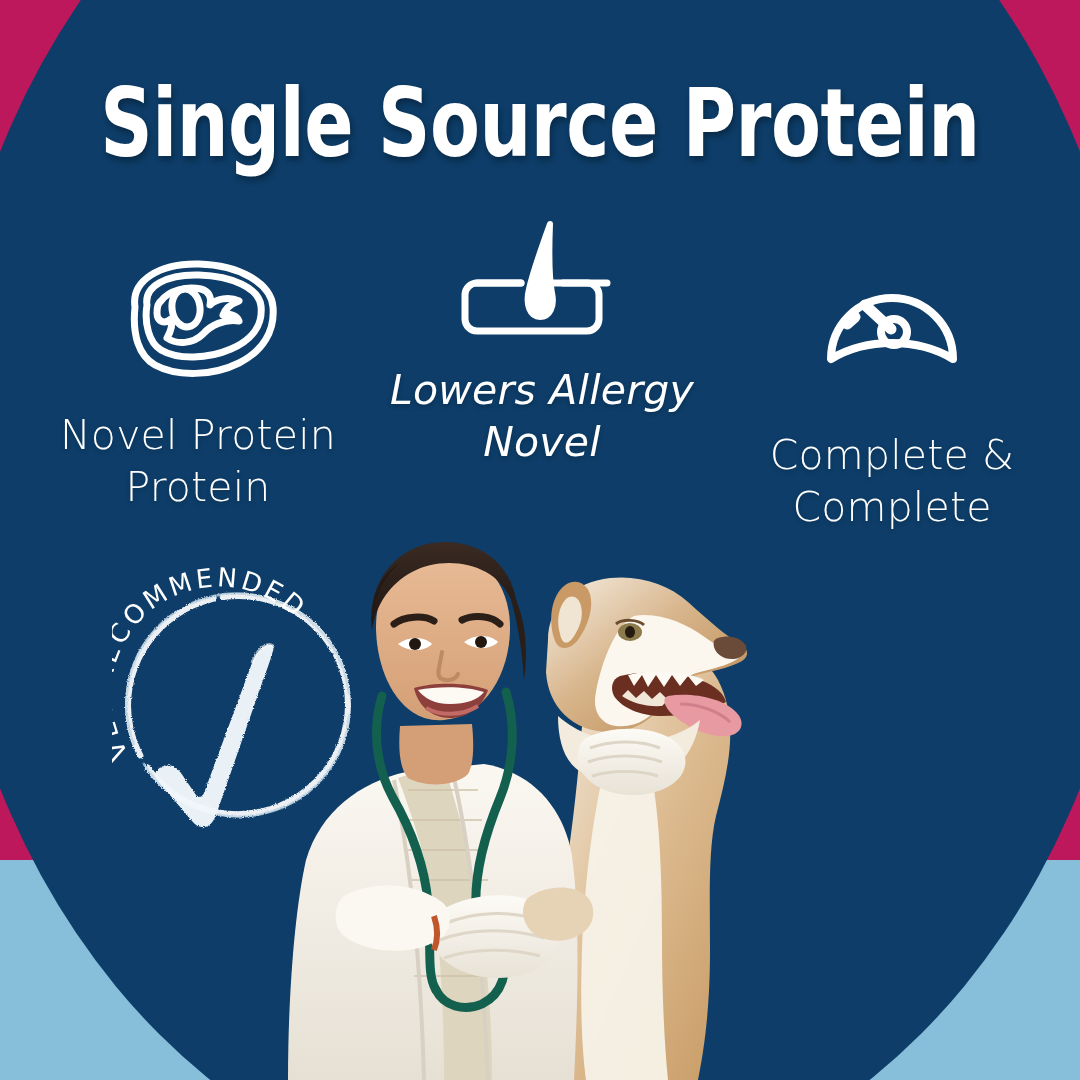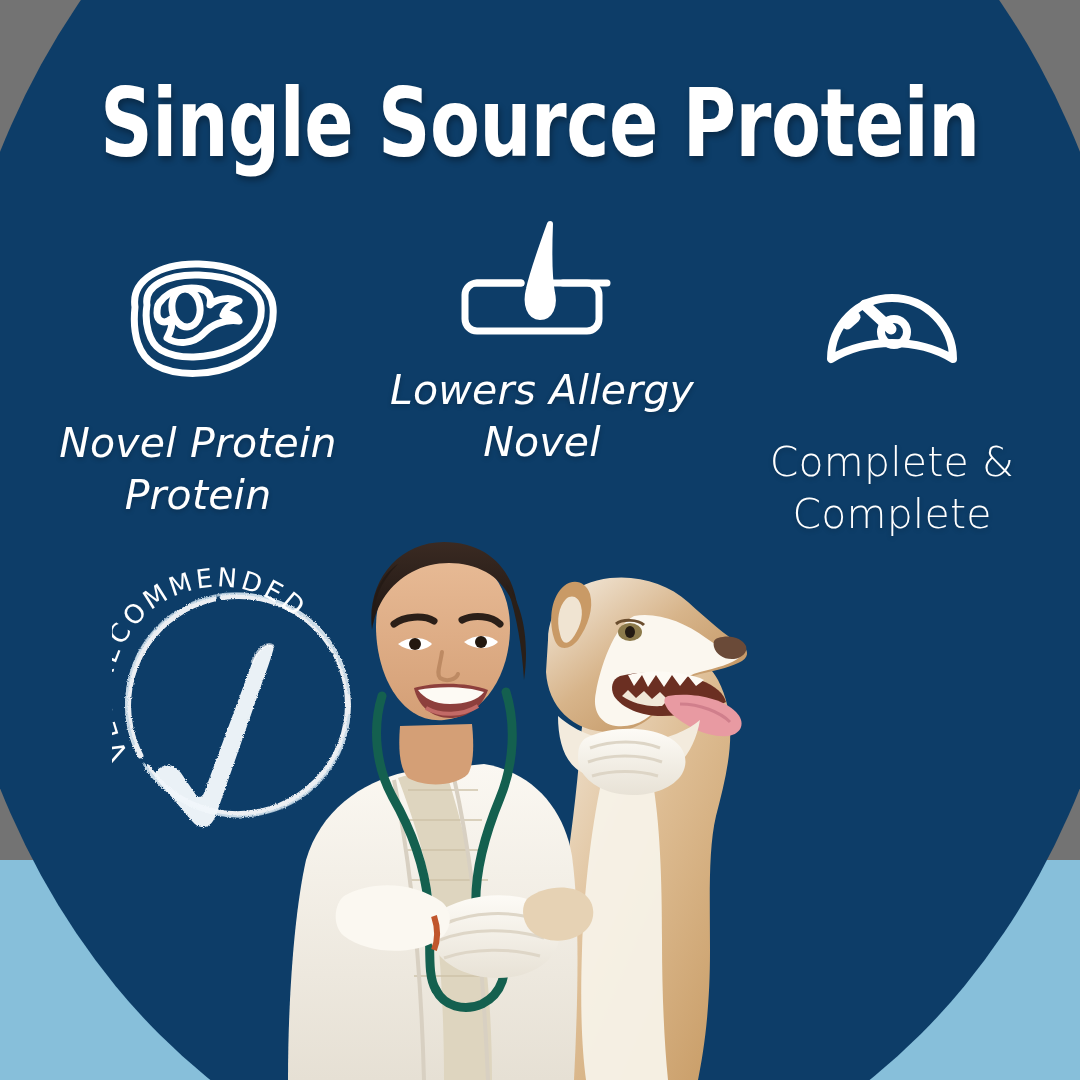--- a/index.html
+++ b/index.html
@@ -3,21 +3,21 @@
 <meta charset="utf-8">
 <style>
   html,body{margin:0;padding:0;}
   body{
     width:1080px;height:1080px;overflow:hidden;
     font-family:"Liberation Sans", sans-serif;
     background:#0d3d68;
   }
   #stage{
     position:relative;width:1080px;height:1080px;overflow:hidden;
-    background:#737373;
+    background:#be185d;
   }
 
   
   .bg-lightblue{
     position:absolute;left:0;top:860px;width:1080px;height:220px;
     background:#87bfda;
   }
   .bg-navy-ellipse{
     position:absolute;left:-60px;top:-260px;
     width:1200px;height:1460px;
@@ -58,25 +58,25 @@
     font-family:"DejaVu Sans","Liberation Sans",sans-serif;
     font-weight:300;
     font-size:41px;
     line-height:1.28;
     letter-spacing:0.2px;
     color:#ffffff;
     text-shadow:0 2px 5px rgba(0,0,0,0.22);
   }
   
   #feat-0{left:18px;top:55px;width:360px;}
-  #feat-0 .flabel{margin-top:28px;font-style:italic;}
+  #feat-0 .flabel{margin-top:20px;}
   #feat-1{left:362px;top:5px;width:360px;}
   #feat-1 .flabel{margin-top:10px;font-style:italic;}
   #feat-2{left:712px;top:62px;width:360px;}
-  #feat-2 .flabel{margin-top:35px;}
+  #feat-2 .flabel{margin-top:28px;}
 
   
   .vet-badge{
     position:absolute;left:112px;top:563px;width:265px;height:300px;
   }
   .vet-badge svg{display:block;}
 
   
   .photo{
     position:absolute;left:248px;top:520px;width:560px;height:560px;

